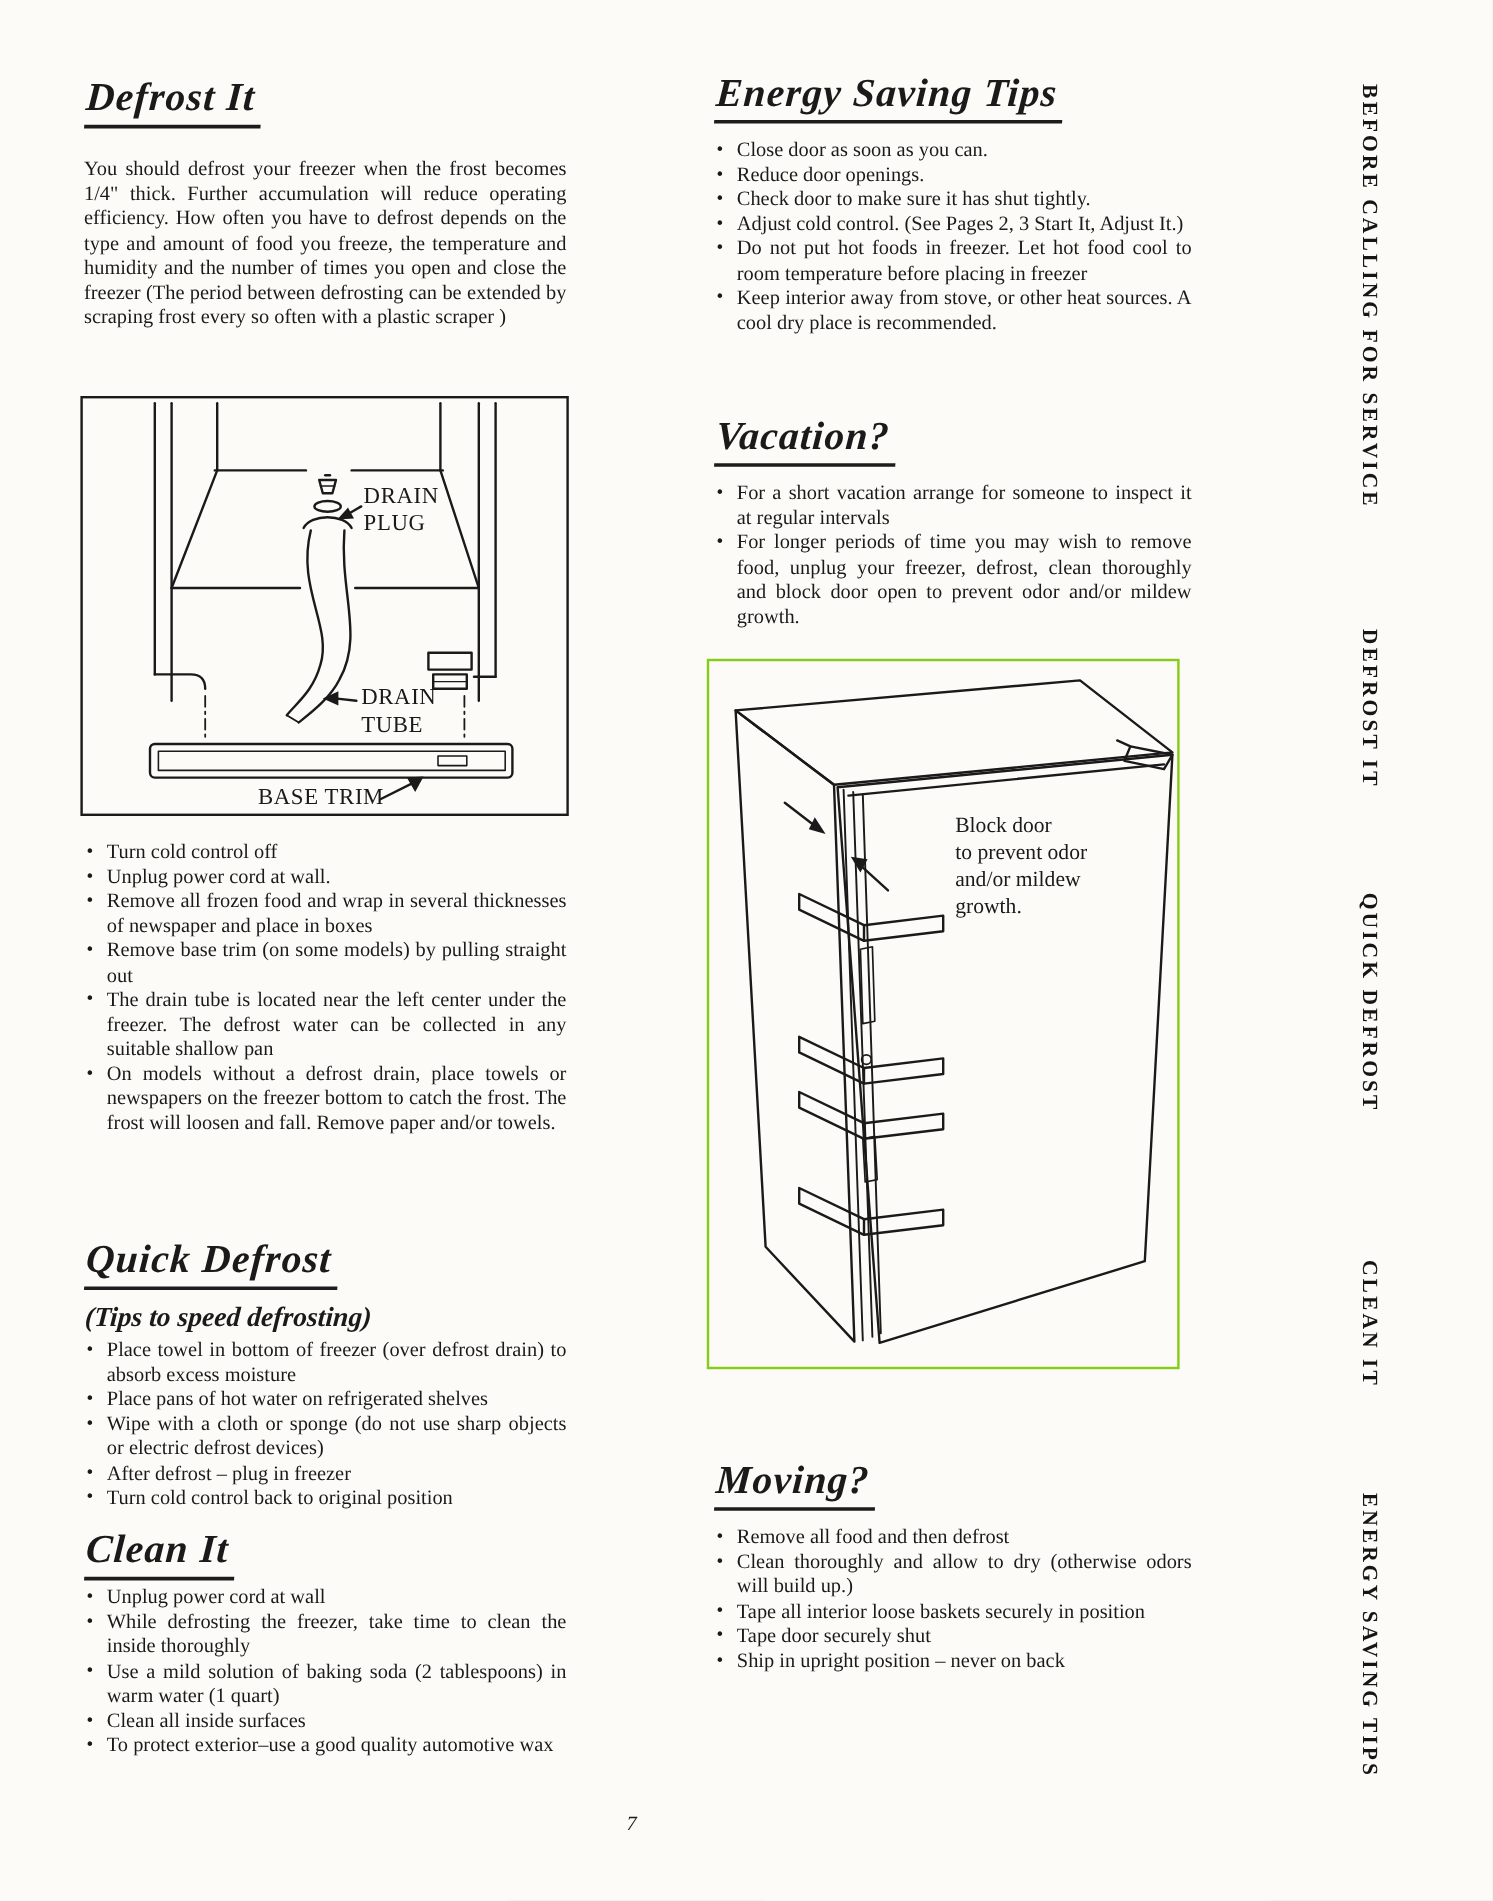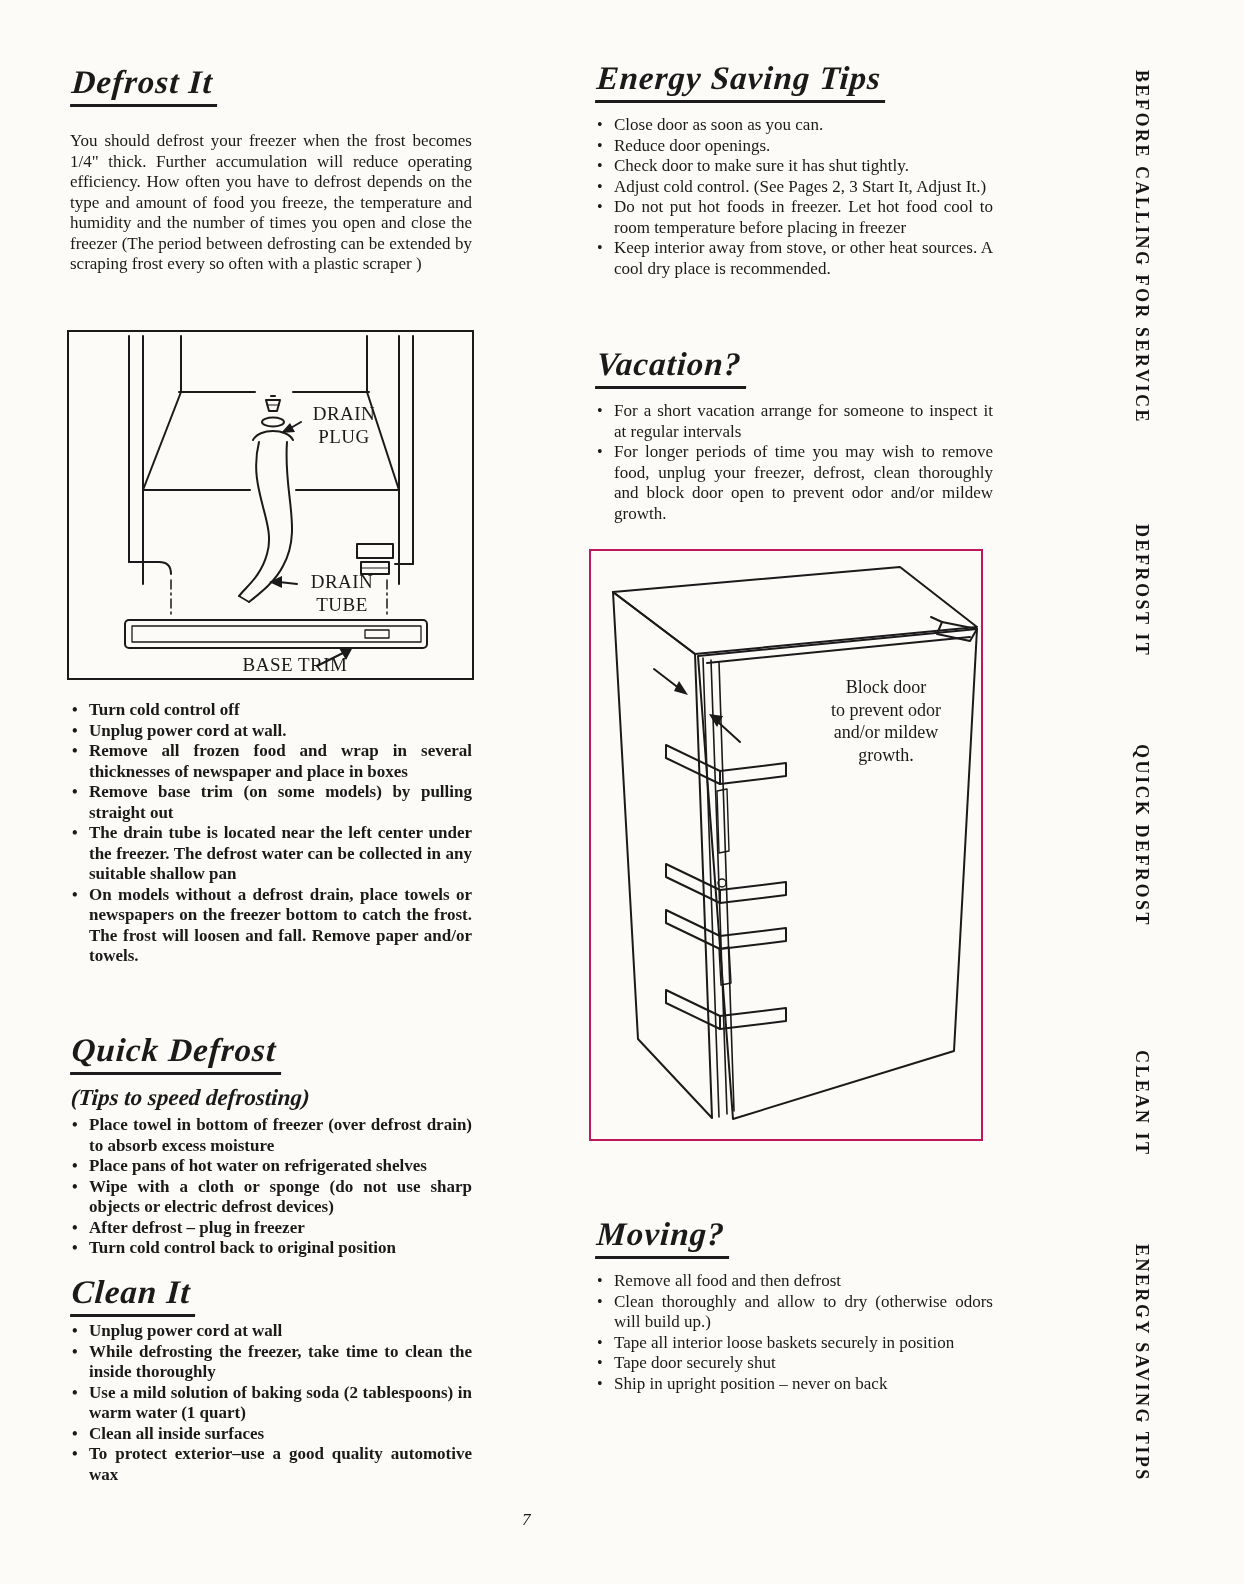--- a/index.html
+++ b/index.html
@@ -8,37 +8,37 @@
   
   .script-head{display:inline-block;font-family:"Liberation Serif", serif;
        font-style:italic;font-weight:bold;font-size:33px;letter-spacing:1px;
        padding:0 6px 3px 0;border-bottom:3px solid #1c1c1c;transform:skewX(-4deg);transform-origin:left bottom;}
   .script-sub{display:block;font-family:"Liberation Serif", serif;font-style:italic;font-weight:bold;
        font-size:23px;margin-top:10px;transform:skewX(-4deg);transform-origin:left bottom;}
   .bold-head{font-weight:bold;font-size:18px;margin-bottom:2px;}
   
   .para{font-size:17px;line-height:20.5px;text-align:justify;margin-top:24px;}
   ul.blist{list-style:none;margin:12px 0 0 0;padding:0;font-size:17px;line-height:20.5px;}
-  ul.blist.tight{margin-top:4px;font-weight:bold;}
+  ul.blist.tight{margin-top:4px;}
   ul.blist li{position:relative;padding-left:19px;text-align:justify;}
   ul.blist li::before{content:"\2022";position:absolute;left:2px;top:0;font-size:16px;}
   
   .abs{position:absolute;}
   #sec-defrost{left:70px;top:64px;width:402px;}
   #fig1{left:67px;top:330px;width:403px;height:346px;border:2px solid #1a1a1a;}
   #sec-hereishow{left:70px;top:696px;width:402px;}
   #sec-quickdefrost{left:70px;top:1032px;width:402px;}
   #sec-cleanit{left:70px;top:1274px;width:402px;}
   #sec-energy{left:595px;top:60px;width:398px;}
   #sec-vacation{left:595px;top:346px;width:398px;}
-  #fig2{left:589px;top:549px;width:390px;height:588px;border:2px solid #be185d;}
+  #fig2{left:589px;top:549px;width:390px;height:588px;border:2px solid #84cc16;}
   #sec-moving{left:595px;top:1216px;width:398px;}
   #page-number{left:522px;top:1510px;font-size:17px;font-style:italic;}
   
-  .fig{background:#fcfbf7;text-align:center;}
+  .fig{background:#fcfbf7;}
   .fig svg{position:absolute;left:0;top:0;}
   .fig-label{position:absolute;font-size:19px;line-height:23px;letter-spacing:0.5px;}
   #fl-drain-plug{left:234px;top:70px;width:82px;}
   #fl-drain-tube{left:232px;top:238px;width:82px;}
   #fl-base-trim{left:146px;top:321px;width:160px;}
   #fig2-caption{position:absolute;left:205px;top:125px;width:180px;
       font-size:18px;line-height:22.5px;white-space:pre-line;}
   
   .side-label{position:absolute;left:1120px;width:32px;writing-mode:vertical-rl;
       font-family:"Liberation Serif", serif;font-weight:bold;font-size:18px;

